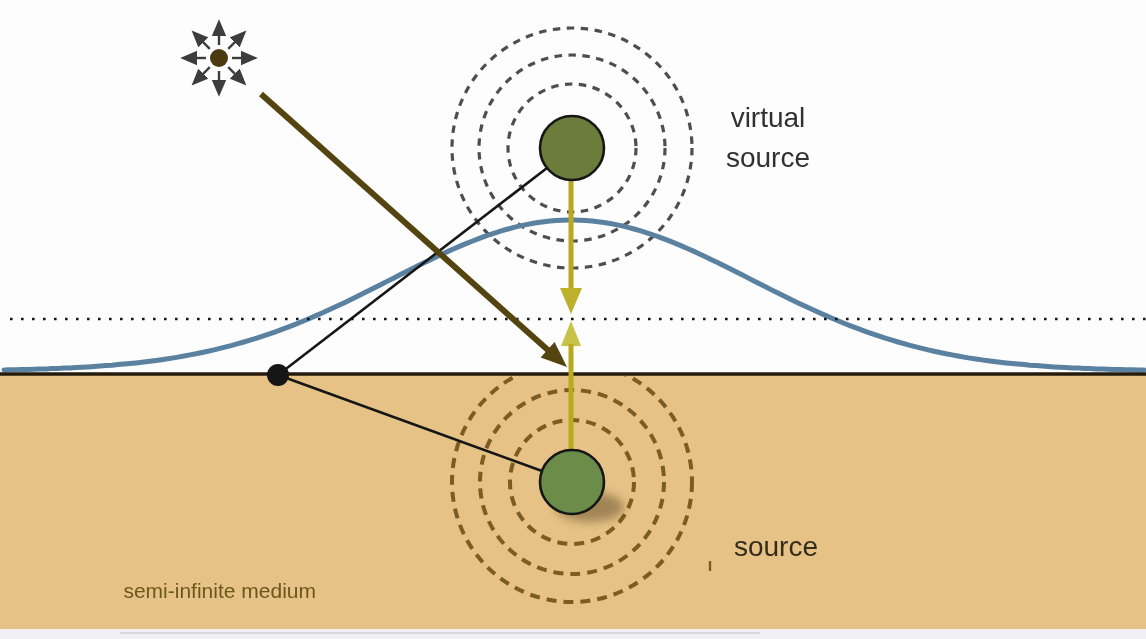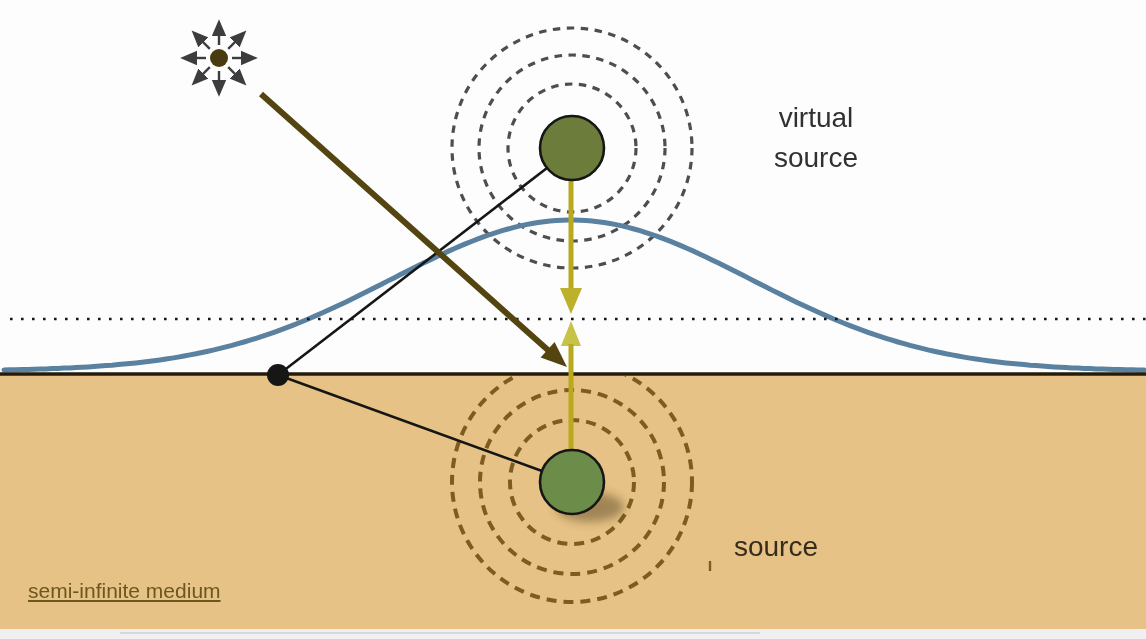--- a/index.html
+++ b/index.html
@@ -25,23 +25,23 @@
   .sun-core{fill:var(--sun_core);}
   .sun-ray{stroke:var(--sun_ray);stroke-width:2.4;}
   .sun-head{fill:var(--sun_ray);}
   .y-shaft{stroke:var(--arrow_yellow);stroke-width:5;}
   .y-head-down{fill:var(--arrow_yellow_head);}
   .y-head-up{fill:var(--arrow_yellow_light);}
   .v-green{fill:var(--virtual_green);stroke:var(--ink);stroke-width:2.6;}
   .r-green{fill:var(--real_green);stroke:var(--ink);stroke-width:2.6;}
   .r-shadow{fill:var(--shadow_brown);opacity:.4;}
   .label{position:absolute;text-align:center;}
-  .label-virtual{left:736px;top:98px;width:160px;font-size:28px;line-height:40px;color:var(--label_dark);}
+  .label-virtual{left:688px;top:98px;width:160px;font-size:28px;line-height:40px;color:var(--label_dark);}
   .label-real{left:696px;top:527px;width:160px;font-size:28px;line-height:40px;color:var(--real_label_dark);}
-  .label-medium{left:28px;top:579px;width:300px;text-align:left;font-size:21px;color:var(--medium_label_brown);text-decoration:underline;}
+  .label-medium{left:16px;top:579px;width:300px;text-align:right;font-size:21px;color:var(--medium_label_brown);}
 </style>
 </head>
 <body>
 
 <div class="stage">
   <svg width="1146" height="639" viewBox="0 0 1146 639">
     <defs>
       <clipPath id="below-surface">
           <rect x="0" y="376" width="1146" height="263"></rect>
         </clipPath>

